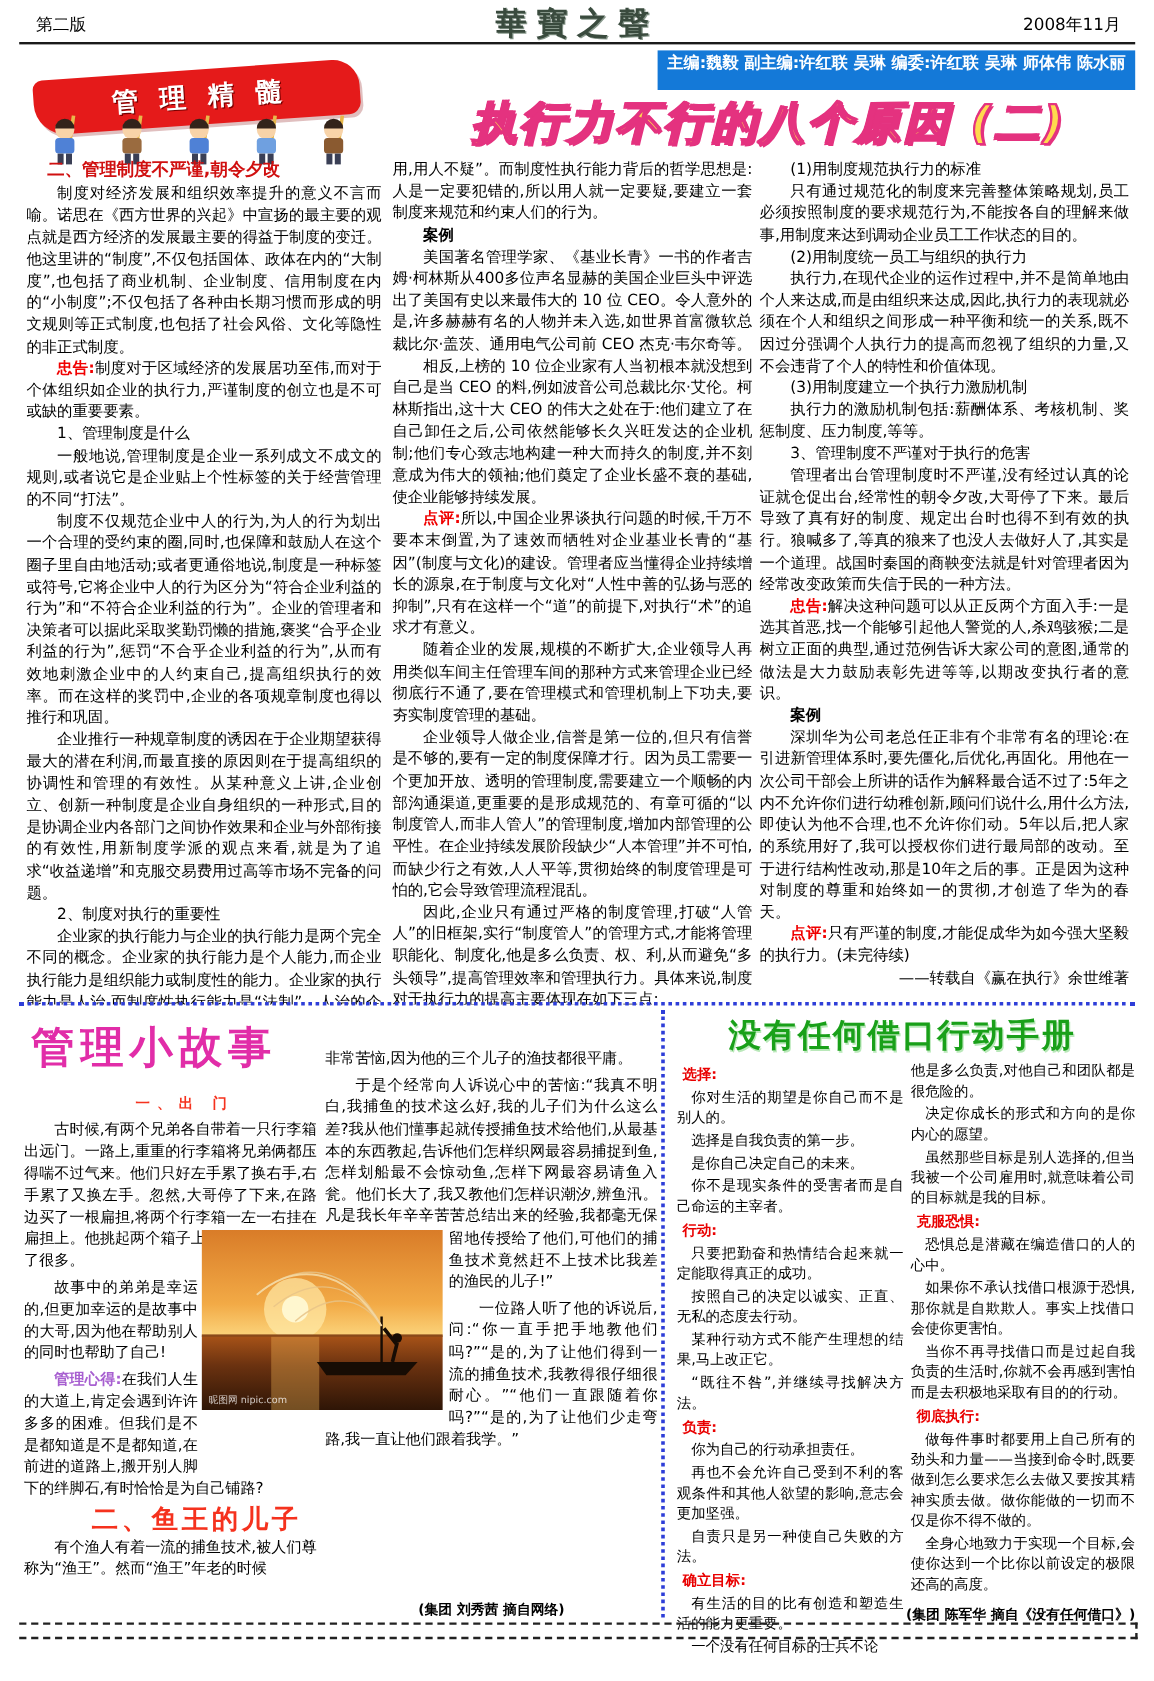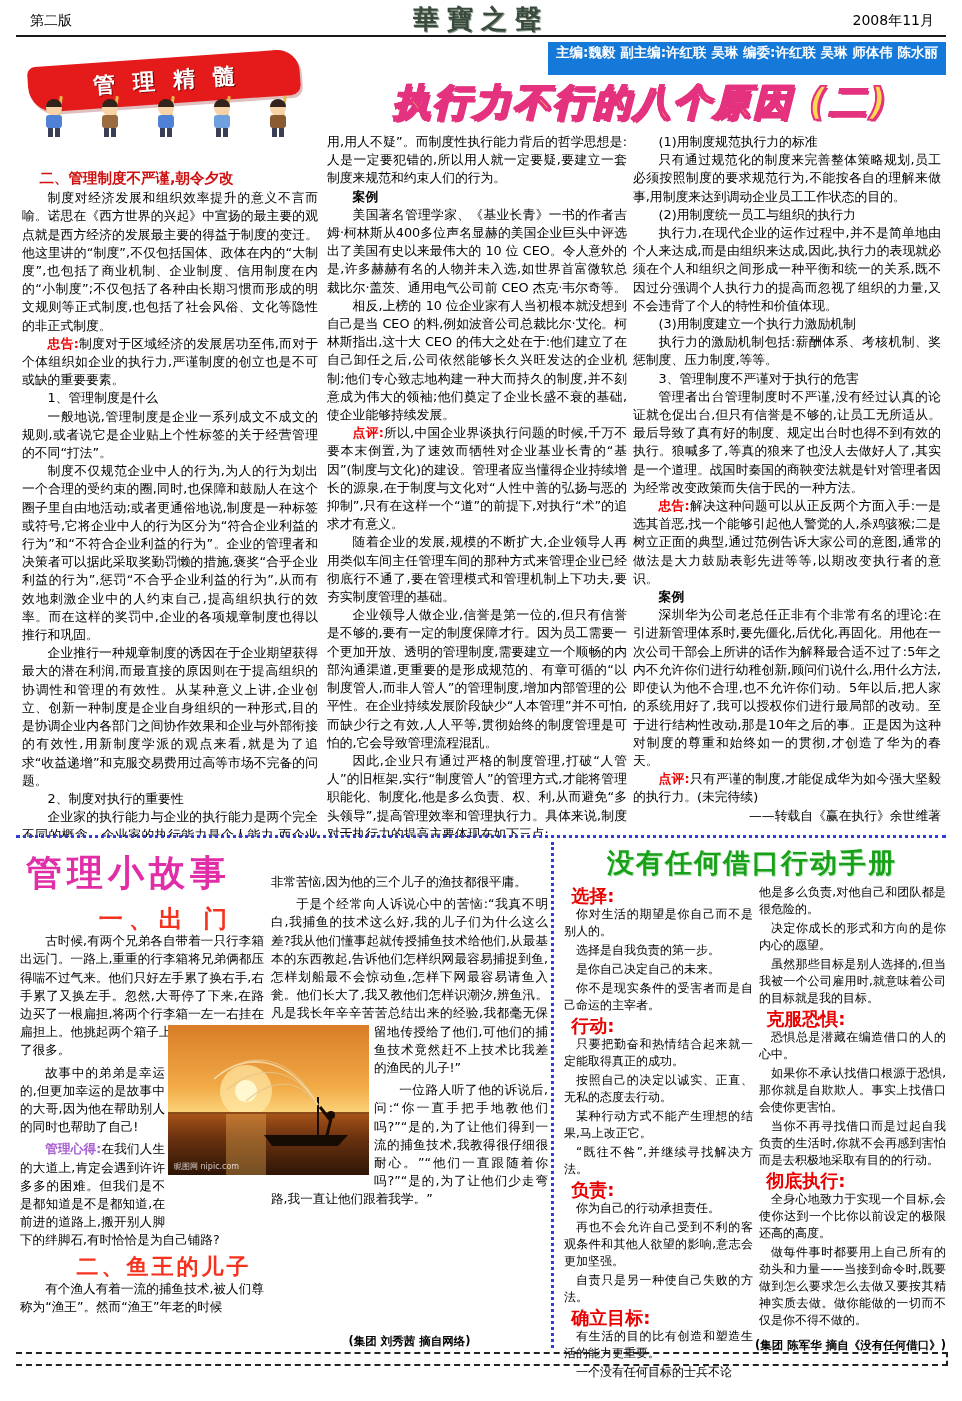--- a/index.html
+++ b/index.html
@@ -29,56 +29,56 @@
                 font-size:37px; font-weight:bold; font-style:italic; letter-spacing:3px;
                 color:#ffd94e; -webkit-text-stroke:1.6px #e4327f;
                 text-shadow:2px 2px 0 #e4327f,-1px -1px 0 #e4327f,1px -1px 0 #e4327f,-1px 1px 0 #e4327f; }
   .acol { position:absolute; top:133px; height:704px; overflow:hidden;
           font-size:12.8px; line-height:18.2px; text-align:justify; }
   .col1 { left:22px;  width:296px; }
   .col2 { left:327px; width:300px; }
   .col3 { left:633px; width:308px; }
   .acol p { text-indent:2em; }
   .acol p.flush { text-indent:0; }
-  .red-h { color:#d01010; font-weight:bold; font-size:14.5px; text-indent:1.2em; margin-bottom:2px;margin-top:36px; }
+  .red-h { color:#d01010; font-weight:bold; font-size:14.5px; text-indent:1.2em; margin-bottom:2px; }
   .case-h { font-weight:bold; text-indent:1.6em; }
   .lead-red { color:#f00000; font-weight:bold; }
   .lead-purple { color:#a75fd0; font-weight:bold; }
   .src-line { text-align:right; text-indent:0 !important; }
   .byline { font-weight:bold; font-size:12px; text-indent:1.6em; margin-top:12px; }
   
   .dot-h { position:absolute; left:16px; right:16px; top:835px; border-top:3px dotted #2e3ed8; }
   .dot-v { position:absolute; left:551px; top:842px; height:506px; border-left:3px dotted #2e3ed8; }
   .cut-1 { position:absolute; left:16px; right:14px; top:1352px; border-top:2px dashed #222; }
   .cut-2 { position:absolute; left:16px; right:14px; top:1364px; border-top:2px dashed #222; }
   .cut-c { position:absolute; right:14px; top:1352px; width:2px; height:14px; border-right:2px dashed #222; }
   
   .story-title { position:absolute; left:26px; top:849px; font-size:36px; font-weight:bold;
                  color:#e12da8; letter-spacing:5px; font-family:"DejaVu Serif","Liberation Serif",serif; }
   .story-col { font-size:12.6px; line-height:18.2px; text-align:justify; position:absolute; }
   .story-a { left:20px;  top:908px; width:244px; }
   .story-b { left:271px; top:873px; width:277px; }
   .story-col p { text-indent:2em; margin-bottom:4px; }
   .story-col p.flush { text-indent:0; }
-  .story-h { color:#f5321e; font-size:24px; font-weight:bold; text-align:center;
+  .story-h { color:#f5321e; font-size:12px; font-weight:bold; text-align:center;
              letter-spacing:6px; margin:2px 0 8px; text-indent:0; }
   .story-h2 { font-size:22px; margin-top:8px; margin-bottom:8px; letter-spacing:3px; }
   .img-spacer { float:right; width:99px; height:150px; }
   .fisher { float:left; width:201px; height:150px; margin:2px 5px 4px -103px; }
   .fisher svg { display:block; width:100%; height:100%; }
   .story-byline { position:absolute; left:271px; top:1334px; width:277px; text-align:center;
                   font-weight:bold; font-size:11.5px; }
   
   .hb-title { position:absolute; left:556px; top:845px; width:392px; text-align:center;
               font-size:27px; font-weight:bold; color:#19a019; letter-spacing:2px;
               text-shadow:1px 1px 0 #b9e8b9; }
   .hb-col { position:absolute; top:884px; font-size:12px; line-height:17px; text-align:justify; }
   .hb-left  { left:564px; width:189px; }
   .hb-right { left:759px; width:187px; }
-  .hb-col h4 { color:#e90000; font-size:18px; text-indent:.4em; margin:3px 0 2px; }
+  .hb-col h4 { color:#e90000; font-size:12px; text-indent:.4em; margin:3px 0 2px; }
   .hb-col p { text-indent:1em; margin-bottom:2px; }
   .hb-col p.flush { text-indent:0; }
   .hb-byline { position:absolute; left:556px; top:1338px; width:390px; text-align:right;
                font-weight:bold; font-size:11.5px; }
 </style>
 </head>
 <body>
 
 <div class="hdr-edition">第二版</div>
 <div class="hdr-title">華寶之聲</div>
@@ -160,21 +160,21 @@
 </div>
 
 <div class="acol col3">
   <p>(1)用制度规范执行力的标准</p>
   <p>只有通过规范化的制度来完善整体策略规划,员工必须按照制度的要求规范行为,不能按各自的理解来做事,用制度来达到调动企业员工工作状态的目的。</p>
   <p>(2)用制度统一员工与组织的执行力</p>
   <p>执行力,在现代企业的运作过程中,并不是简单地由个人来达成,而是由组织来达成,因此,执行力的表现就必须在个人和组织之间形成一种平衡和统一的关系,既不因过分强调个人执行力的提高而忽视了组织的力量,又不会违背了个人的特性和价值体现。</p>
   <p>(3)用制度建立一个执行力激励机制</p>
   <p>执行力的激励机制包括:薪酬体系、考核机制、奖惩制度、压力制度,等等。</p>
   <p>3、管理制度不严谨对于执行的危害</p>
-  <p>管理者出台管理制度时不严谨,没有经过认真的论证就仓促出台,但只有信誉是不够的,让员工无所适从。最后导致了真有好的制度、规定出台时也得不到有效的执行。狼喊多了,等真的狼来了也没人去做好人了,其实是一个道理。战国时秦国的商鞅变法就是针对管理者因为经常改变政策而失信于民的一种方法。</p>
+  <p>管理者出台管理制度时不严谨,没有经过认真的论证就仓促出台,经常性的朝令夕改,大哥停了下来。最后导致了真有好的制度、规定出台时也得不到有效的执行。狼喊多了,等真的狼来了也没人去做好人了,其实是一个道理。战国时秦国的商鞅变法就是针对管理者因为经常改变政策而失信于民的一种方法。</p>
   <p><span class="lead-red">忠告:</span><span>解决这种问题可以从正反两个方面入手:一是选其首恶,找一个能够引起他人警觉的人,杀鸡骇猴;二是树立正面的典型,通过范例告诉大家公司的意图,通常的做法是大力鼓励表彰先进等等,以期改变执行者的意识。</span></p>
   <p class="case-h">案例</p>
   <p>深圳华为公司老总任正非有个非常有名的理论:在引进新管理体系时,要先僵化,后优化,再固化。用他在一次公司干部会上所讲的话作为解释最合适不过了:5年之内不允许你们进行幼稚创新,顾问们说什么,用什么方法,即使认为他不合理,也不允许你们动。5年以后,把人家的系统用好了,我可以授权你们进行最局部的改动。至于进行结构性改动,那是10年之后的事。正是因为这种对制度的尊重和始终如一的贯彻,才创造了华为的春天。</p>
   <p><span class="lead-red">点评:</span><span>只有严谨的制度,才能促成华为如今强大坚毅的执行力。(未完待续)</span></p>
   <p class="src-line">——转载自《赢在执行》余世维著</p>
   <p class="byline">(集团 吴 琳 摘)</p>
 </div>
 
 <div class="dot-h"></div>
 <div class="dot-v"></div>
@@ -250,20 +250,20 @@
 
 <div class="hb-col hb-right">
   <p class="flush">他是多么负责,对他自己和团队都是很危险的。</p>
   <p>决定你成长的形式和方向的是你内心的愿望。</p>
   <p>虽然那些目标是别人选择的,但当我被一个公司雇用时,就意味着公司的目标就是我的目标。</p>
   <h4>克服恐惧:</h4>
   <p>恐惧总是潜藏在编造借口的人的心中。</p>
   <p>如果你不承认找借口根源于恐惧,那你就是自欺欺人。事实上找借口会使你更害怕。</p>
   <p>当你不再寻找借口而是过起自我负责的生活时,你就不会再感到害怕而是去积极地采取有目的的行动。</p>
   <h4>彻底执行:</h4>
+  <p>做每件事时都要用上自己所有的劲头和力量——当接到命令时,既要做到怎么要求怎么去做又要按其精神实质去做。做你能做的一切而不仅是你不得不做的。</p>
   <p>全身心地致力于实现一个目标,会使你达到一个比你以前设定的极限还高的高度。</p>
-  <p>做每件事时都要用上自己所有的劲头和力量——当接到命令时,既要做到怎么要求怎么去做又要按其精神实质去做。做你能做的一切而不仅是你不得不做的。</p>
 </div>
 <div class="hb-byline">(集团 陈军华 摘自《没有任何借口》)</div>
 
 <div class="cut-1"></div>
 <div class="cut-2"></div>
 <div class="cut-c"></div>
 
 </body></html>

